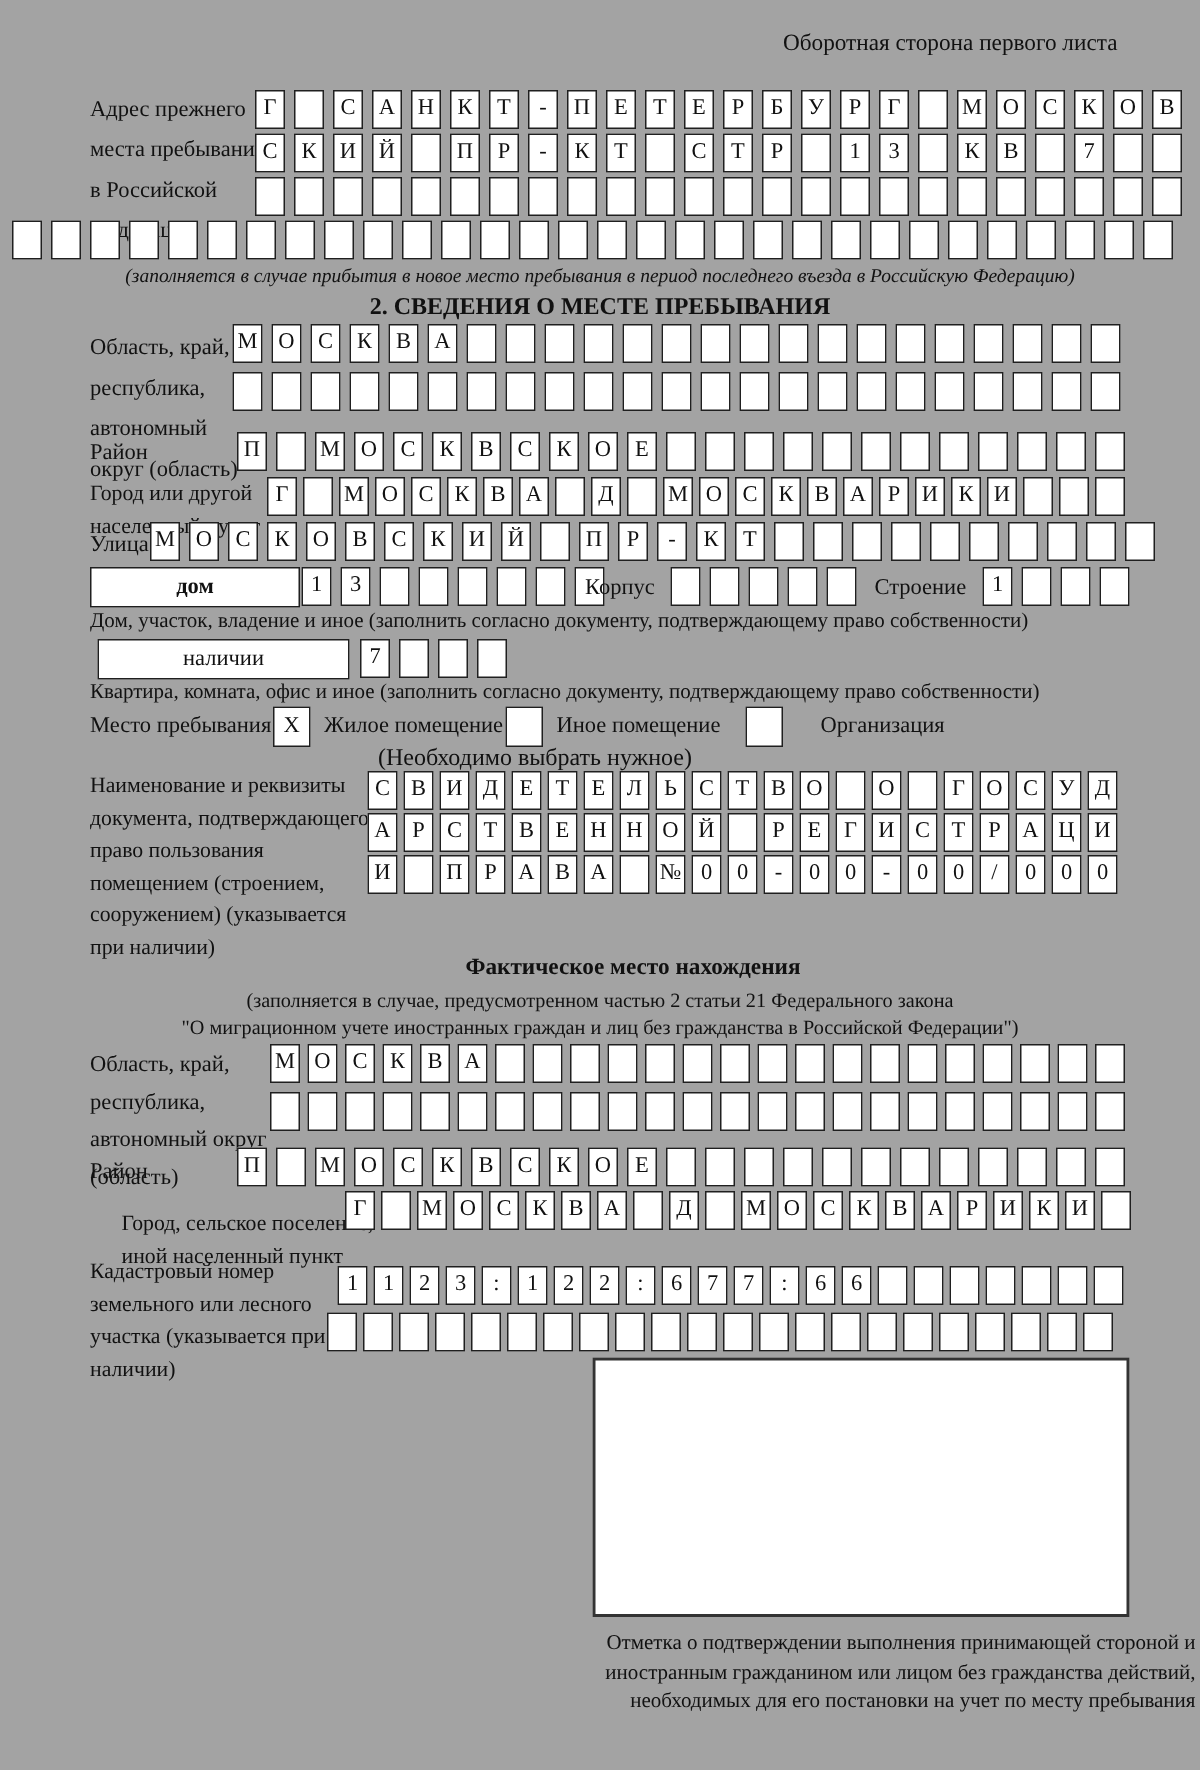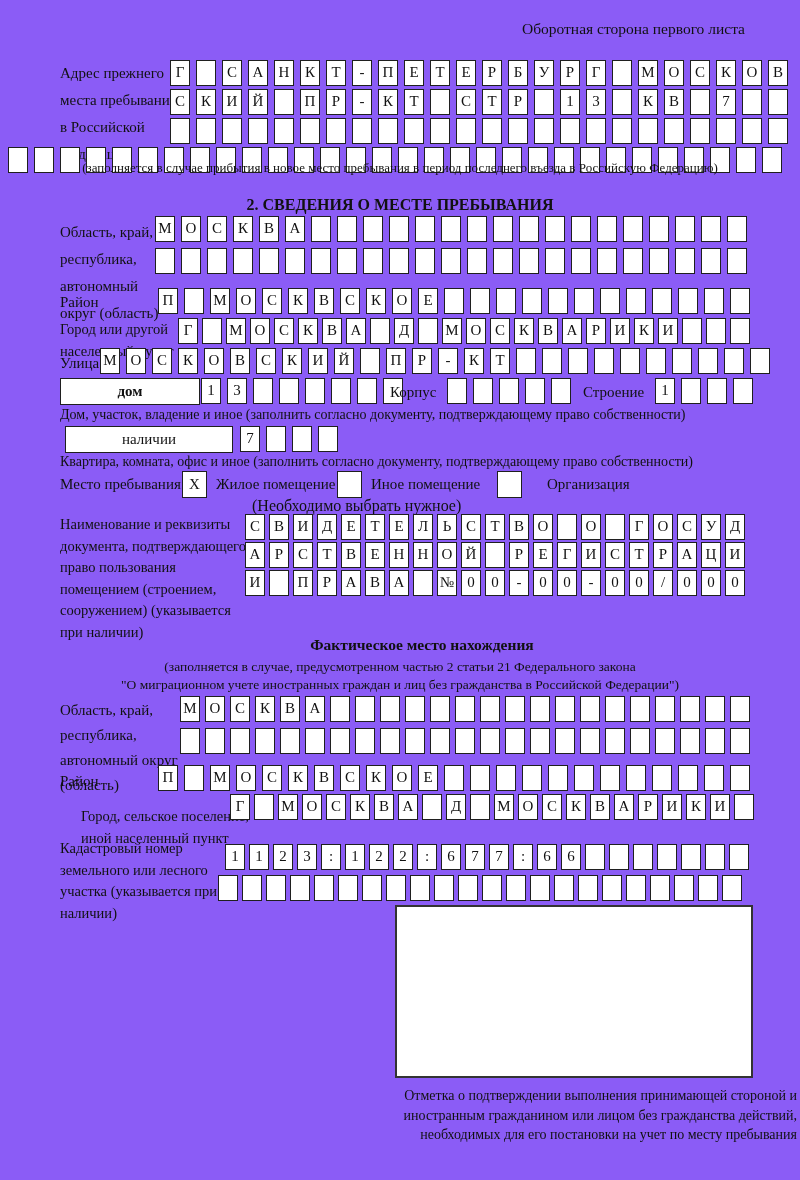--- a/index.html
+++ b/index.html
@@ -1,18 +1,18 @@
 <!DOCTYPE html>
 <html><head>
 <meta charset="utf-8">
 <style>
   * { box-sizing: border-box; margin: 0; padding: 0; }
   html,body { background:#fff; }
   body { font-family:"Liberation Serif","DejaVu Serif",serif; color:#111; }
-  .page { position:relative; width:800px; height:1180px; background:#8b5cf6; overflow:hidden; }
+  .page { position:relative; width:800px; height:1180px; background:#a3a3a3; overflow:hidden; }
 
   .abs { position:absolute; }
 
   .hdr { font-size:15.5px; }
 
   .flabel { font-size:15px; line-height:27px; }
   .flabel-sm { font-size:14.5px; line-height:21.5px; }
 
   .cells { white-space:nowrap; }
   .cell {
@@ -49,21 +49,21 @@
 
 <div class="page">
 
   <div class="abs hdr" style="top:20px; right:55px;">Оборотная сторона первого листа</div>
 
   <div class="abs flabel" style="left:60px; top:60px; width:122px;">Адрес прежнего места пребывания в Российской Федерации</div>
   <div class="abs cells" style="left:170px; top:60px;"><span class="cell">Г</span><span class="cell"></span><span class="cell">С</span><span class="cell">А</span><span class="cell">Н</span><span class="cell">К</span><span class="cell">Т</span><span class="cell">-</span><span class="cell">П</span><span class="cell">Е</span><span class="cell">Т</span><span class="cell">Е</span><span class="cell">Р</span><span class="cell">Б</span><span class="cell">У</span><span class="cell">Р</span><span class="cell">Г</span><span class="cell"></span><span class="cell">М</span><span class="cell">О</span><span class="cell">С</span><span class="cell">К</span><span class="cell">О</span><span class="cell">В</span></div>
   <div class="abs cells" style="left:170px; top:89px;"><span class="cell">С</span><span class="cell">К</span><span class="cell">И</span><span class="cell">Й</span><span class="cell"></span><span class="cell">П</span><span class="cell">Р</span><span class="cell">-</span><span class="cell">К</span><span class="cell">Т</span><span class="cell"></span><span class="cell">С</span><span class="cell">Т</span><span class="cell">Р</span><span class="cell"></span><span class="cell">1</span><span class="cell">3</span><span class="cell"></span><span class="cell">К</span><span class="cell">В</span><span class="cell"></span><span class="cell">7</span><span class="cell"></span><span class="cell"></span></div>
   <div class="abs cells" style="left:170px; top:118px;"><span class="cell"></span><span class="cell"></span><span class="cell"></span><span class="cell"></span><span class="cell"></span><span class="cell"></span><span class="cell"></span><span class="cell"></span><span class="cell"></span><span class="cell"></span><span class="cell"></span><span class="cell"></span><span class="cell"></span><span class="cell"></span><span class="cell"></span><span class="cell"></span><span class="cell"></span><span class="cell"></span><span class="cell"></span><span class="cell"></span><span class="cell"></span><span class="cell"></span><span class="cell"></span><span class="cell"></span></div>
   <div class="abs cells" style="left:8px; top:147px;"><span class="cell"></span><span class="cell"></span><span class="cell"></span><span class="cell"></span><span class="cell"></span><span class="cell"></span><span class="cell"></span><span class="cell"></span><span class="cell"></span><span class="cell"></span><span class="cell"></span><span class="cell"></span><span class="cell"></span><span class="cell"></span><span class="cell"></span><span class="cell"></span><span class="cell"></span><span class="cell"></span><span class="cell"></span><span class="cell"></span><span class="cell"></span><span class="cell"></span><span class="cell"></span><span class="cell"></span><span class="cell"></span><span class="cell"></span><span class="cell"></span><span class="cell"></span><span class="cell"></span><span class="cell"></span></div>
-  <div class="abs note center" style="top:160px;">(заполняется в случае прибытия в новое место пребывания в период последнего въезда в Российскую Федерацию)</div>
+  <div class="abs note center" style="top:176px;font-style:italic;">(заполняется в случае прибытия в новое место пребывания в период последнего въезда в Российскую Федерацию)</div>
 
   <div class="abs center bold" style="top:196px; font-size:16px;">2. СВЕДЕНИЯ О МЕСТЕ ПРЕБЫВАНИЯ</div>
 
   <div class="abs flabel" style="left:60px; top:219px; width:114px;">Область, край, республика, автономный округ (область)</div>
   <div class="abs cells" style="left:155px; top:216px;"><span class="cell">М</span><span class="cell">О</span><span class="cell">С</span><span class="cell">К</span><span class="cell">В</span><span class="cell">А</span><span class="cell"></span><span class="cell"></span><span class="cell"></span><span class="cell"></span><span class="cell"></span><span class="cell"></span><span class="cell"></span><span class="cell"></span><span class="cell"></span><span class="cell"></span><span class="cell"></span><span class="cell"></span><span class="cell"></span><span class="cell"></span><span class="cell"></span><span class="cell"></span><span class="cell"></span></div>
   <div class="abs cells" style="left:155px; top:248px;"><span class="cell"></span><span class="cell"></span><span class="cell"></span><span class="cell"></span><span class="cell"></span><span class="cell"></span><span class="cell"></span><span class="cell"></span><span class="cell"></span><span class="cell"></span><span class="cell"></span><span class="cell"></span><span class="cell"></span><span class="cell"></span><span class="cell"></span><span class="cell"></span><span class="cell"></span><span class="cell"></span><span class="cell"></span><span class="cell"></span><span class="cell"></span><span class="cell"></span><span class="cell"></span></div>
 
   <div class="abs flabel" style="left:60px; top:289px;">Район</div>
   <div class="abs cells" style="left:158px; top:288px;"><span class="cell">П</span><span class="cell"></span><span class="cell">М</span><span class="cell">О</span><span class="cell">С</span><span class="cell">К</span><span class="cell">В</span><span class="cell">С</span><span class="cell">К</span><span class="cell">О</span><span class="cell">Е</span><span class="cell"></span><span class="cell"></span><span class="cell"></span><span class="cell"></span><span class="cell"></span><span class="cell"></span><span class="cell"></span><span class="cell"></span><span class="cell"></span><span class="cell"></span><span class="cell"></span><span class="cell"></span></div>
 

